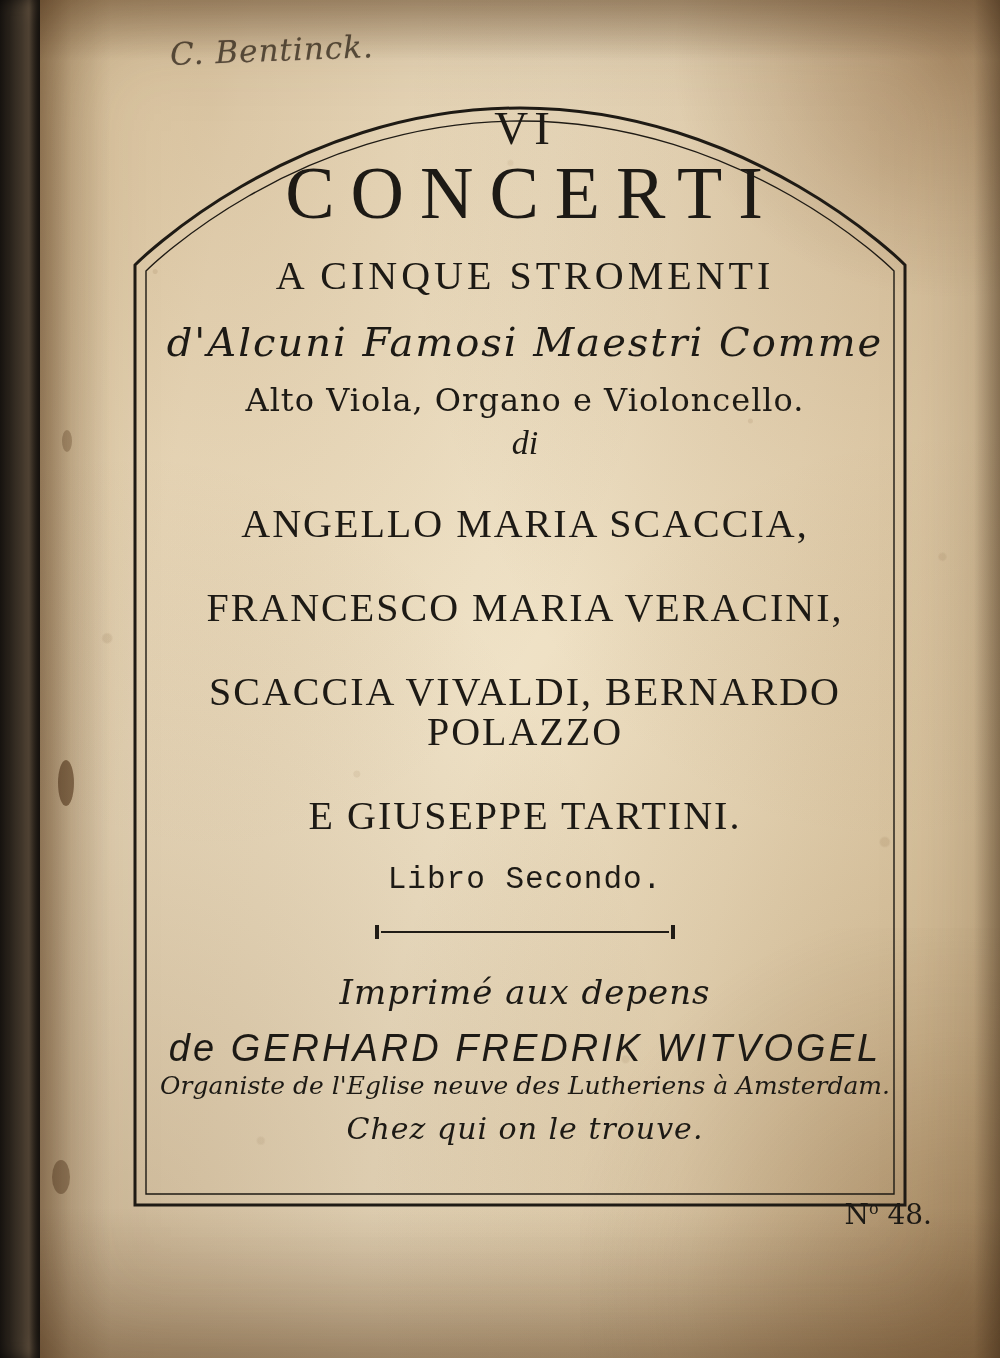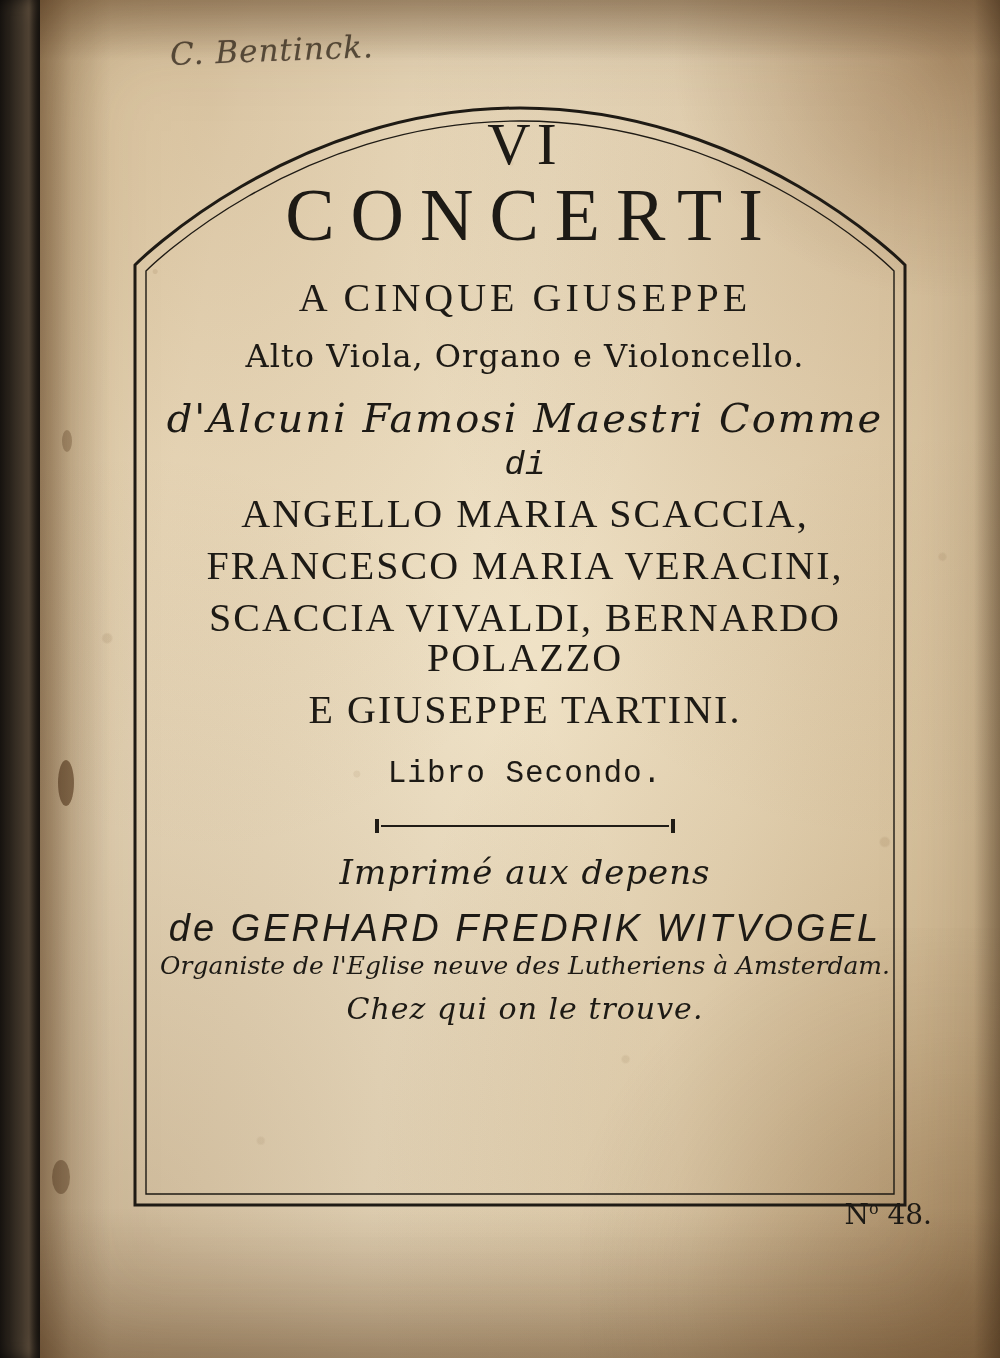--- a/index.html
+++ b/index.html
@@ -144,23 +144,23 @@
     left: 70px;
     top: 88px;
     width: 830px;
     text-align: center;
     color: #1d1a15;
   }
   .ln { margin: 0; line-height: 1.0; }
 
   .l-vi {
     font-family: "Liberation Serif", serif;
-    font-size: 60px;
+    font-size: 47px;
     letter-spacing: 6px;
-    margin-top: 26px;
+    margin-top: 17px;
   }
   .l-concerti {
     font-family: "Liberation Serif", serif;
     font-size: 74px;
     letter-spacing: 16px;
     margin-top: 4px;
     padding-left: 14px;
   }
   .l-cinque {
     font-family: "Liberation Serif", serif;
@@ -176,30 +176,30 @@
   }
   .l-instr2 { letter-spacing: 1px; }
   .l-script1 {
     font-family: "DejaVu Serif", serif;
     font-style: italic;
     font-size: 40px;
     letter-spacing: 2px;
     margin-top: 26px;
   }
   .l-di {
-    font-family: Liberation Mono, monospace;
+    font-family: Liberation Serif, serif;
     font-style: italic;
     font-size: 34px;
     margin-top: 10px;
   }
   .composer {
     font-family: "Liberation Serif", serif;
     font-size: 40px;
     letter-spacing: 2px;
-    margin-top: 12px;
+    margin-top: 44px;
   }
   .l-libro {
     font-family: Liberation Mono, monospace;
     font-size: 31px;
     margin-top: 28px;
     letter-spacing: 1px;
   }
 
   
   .rule {
@@ -220,21 +220,21 @@
     width: 4px; height: 14px;
     background: #201c16;
   }
   .rule .cap.left { left: 0; }
   .rule .cap.right { right: 0; }
 
   .l-imprime {
     font-family: "DejaVu Serif", serif;
     font-style: italic;
     font-size: 34px;
-    margin-top: 22px;
+    margin-top: 36px;
     letter-spacing: 1px;
   }
   .l-publisher {
     font-family: Liberation Sans, sans-serif;
     font-style: italic;
     font-size: 38px;
     margin-top: 20px;
     letter-spacing: 3px;
   }
   .l-organiste {
@@ -316,23 +316,23 @@
       </g>
     </svg>
 
     <div class="inscription">
       <span>C. Bentinck.</span>
     </div>
 
     <div class="titleblock">
       <p class="ln l-vi">VI</p>
       <p class="ln l-concerti">CONCERTI</p>
-      <p class="ln l-cinque">A CINQUE GIUSEPPE</p>
+      <p class="ln l-cinque">A CINQUE STROMENTI</p>
+      <p class="ln l-script1">d'Alcuni Famosi Maestri Comme</p>
       <p class="ln l-instr2">Alto Viola, Organo e Violoncello.</p>
-      <p class="ln l-script1">d'Alcuni Famosi Maestri Comme</p>
       <p class="ln l-di">di</p>
 
       <p class="ln composer">ANGELLO MARIA SCACCIA,</p>
       <p class="ln composer">FRANCESCO MARIA VERACINI,</p>
       <p class="ln composer">SCACCIA VIVALDI, BERNARDO POLAZZO</p>
       <p class="ln composer">E GIUSEPPE TARTINI.</p>
 
       <p class="ln l-libro">Libro Secondo.</p>
 
       <div class="rule">

